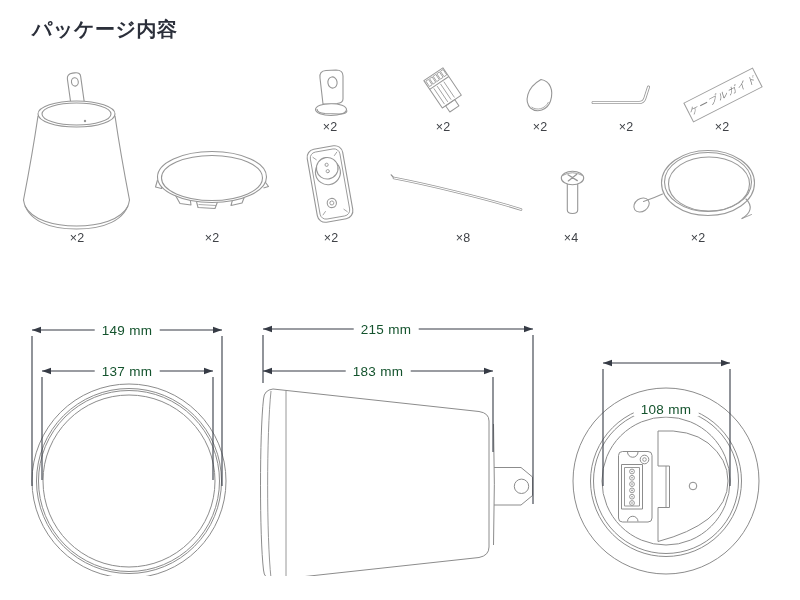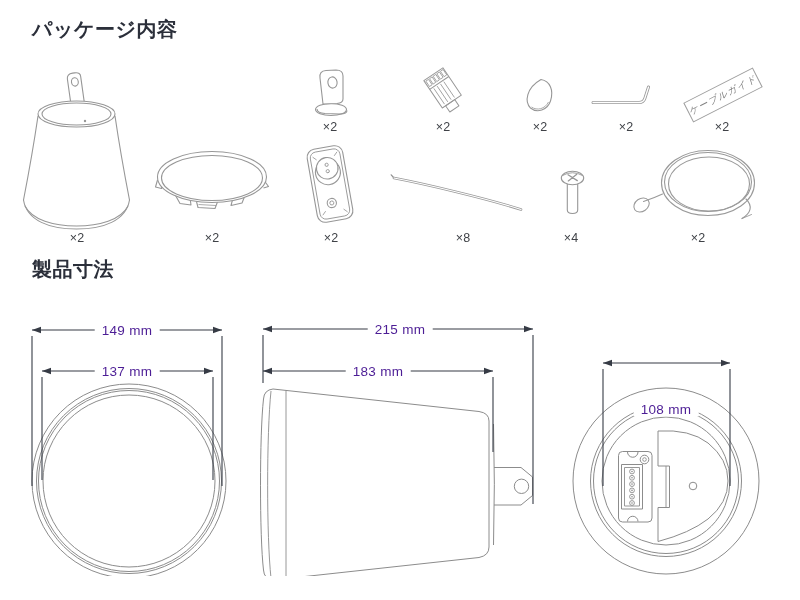--- a/index.html
+++ b/index.html
@@ -10,21 +10,21 @@
   .heading {
     position:absolute; font-size:20px; font-weight:bold; color:#2b2f3a;
     letter-spacing:0.5px; white-space:nowrap;
   }
   .qty {
     position:absolute; transform:translate(-50%,-50%);
     font-size:12.5px; color:#3f4247; white-space:nowrap;
   }
   .dim-label {
     position:absolute; transform:translate(-50%,-50%);
-    font-size:13.5px; color:#4c1d95; background:#fff; padding:0 7px;
+    font-size:13.5px; color:#14532d; background:#fff; padding:0 7px;
     letter-spacing:0.3px; white-space:nowrap;
   }
   .item { position:absolute; }
   .item svg, .dims-svg { display:block; overflow:visible; }
   .dims-svg { position:absolute; left:0; top:300px; }
   .card {
     position:absolute; left:684px; top:84px; width:76px; height:20px;
     border:1px solid #9f9f9f; background:#fff;
     transform:rotate(-27deg);
     display:flex; align-items:center; justify-content:center;
@@ -33,21 +33,20 @@
     font-size:9.5px; color:#808080; letter-spacing:1px;
     transform:skewX(-10deg); white-space:nowrap;
   }
 </style>
 </head>
 <body>
 
 <div class="page">
 
   <div class="heading" style="left:32px; top:16px;">パッケージ内容</div>
-  <div class="heading" style="left:32px; top:256px;">製品寸法</div>
 
   <div class="item" style="left:16px; top:70px; width:122px; height:168px;">
     <svg width="122" height="168" viewBox="0 0 122 168" fill="none" stroke="#979797" stroke-width="1.1" stroke-linejoin="round" stroke-linecap="round">
       <g transform="rotate(-8 59 20)">
         <path d="M 53,36 L 53,8 Q 53,3 59,3 L 61,3 Q 67,3 66.5,8 L 66.5,36" fill="#fff"></path>
         <ellipse cx="60" cy="12" rx="3.4" ry="4.2"></ellipse>
       </g>
       <ellipse cx="60.5" cy="44" rx="38.5" ry="13" fill="#fff"></ellipse>
       <ellipse cx="60.5" cy="44" rx="34.5" ry="11"></ellipse>
       <circle cx="69" cy="51" r="1.2" fill="#979797" stroke="none"></circle>
@@ -251,17 +250,17 @@
       <polygon points="533,329 524,325.8 524,332.2"></polygon>
       <polygon points="263,371 272,367.8 272,374.2"></polygon>
       <polygon points="493,371 484,367.8 484,374.2"></polygon>
       <polygon points="603,363 612,359.8 612,366.2"></polygon>
       <polygon points="730,363 721,359.8 721,366.2"></polygon>
     </g>
   </svg>
 
   <span class="dim-label" style="left:127px; top:330px;">149 mm</span>
   <span class="dim-label" style="left:127px; top:371px;">137 mm</span>
-  <span class="dim-label" style="left:400px; top:329px;">215 mm</span>
+  <span class="dim-label" style="left:386px; top:329px;">215 mm</span>
   <span class="dim-label" style="left:378px; top:371px;">183 mm</span>
   <span class="dim-label" style="left:666px; top:363px;margin-top:46px;">108 mm</span>
 
 </div>
 
 </body></html>

